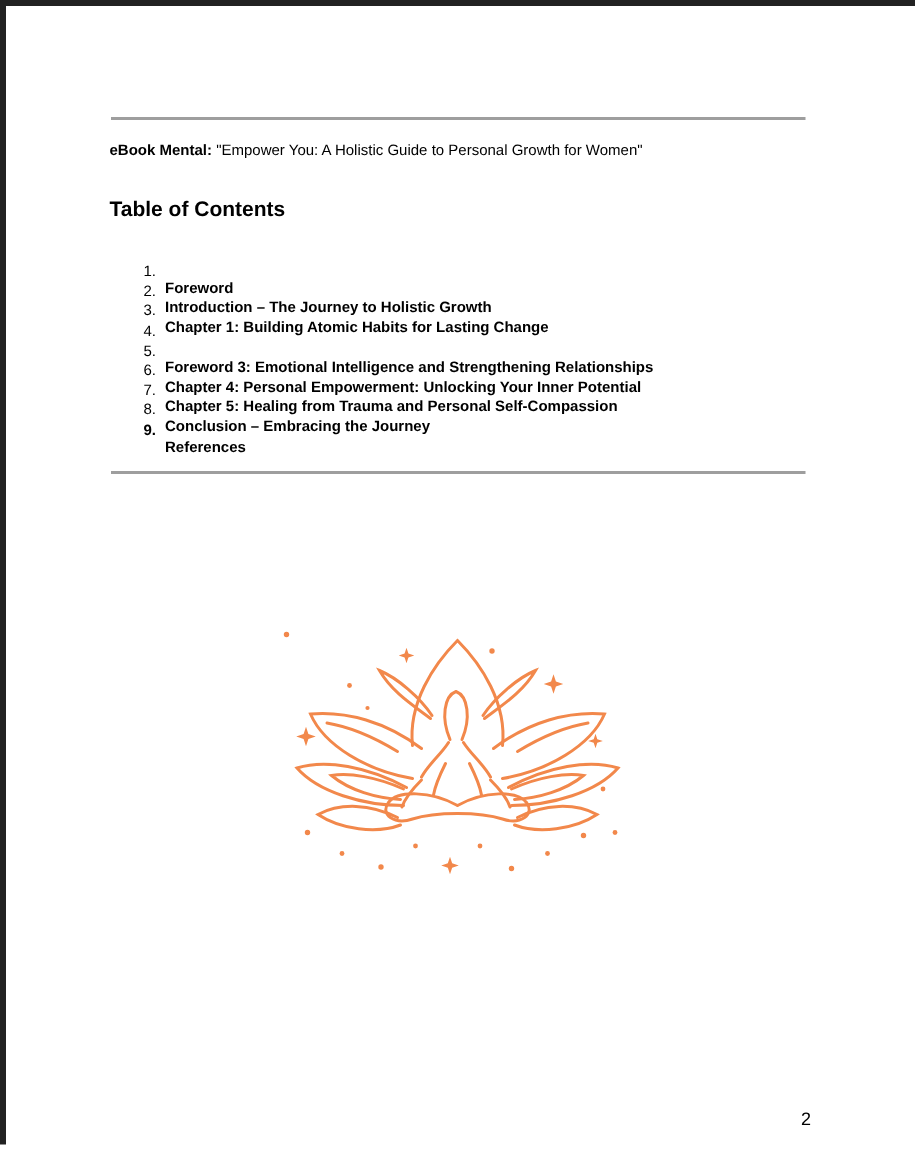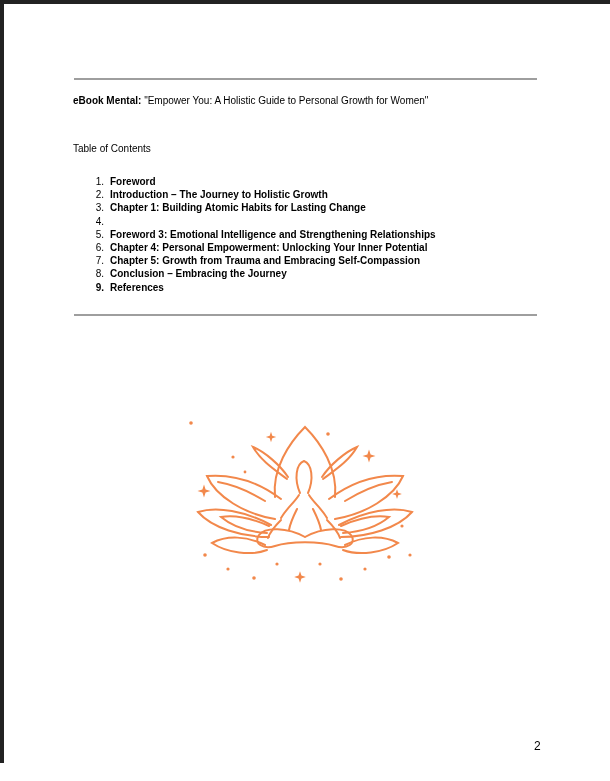--- a/index.html
+++ b/index.html
@@ -49,25 +49,25 @@
     font-size: 10px;
     line-height: 12px;
     color: #000000;
     white-space: nowrap;
   }
   .title-line .bold { font-weight: 700; }
 
   .toc-heading {
     position: absolute;
     left: 73px;
-    top: 143px;
-    margin: 0;
-    font-size: 10px;
+    top: 133px;
+    margin: 0;
+    font-size: 14px;
     line-height: 12px;
-    font-weight: 400;
+    font-weight: 700;
     color: #000000;
   }
 
   .toc-list {
     position: absolute;
     left: 73px;
     top: 175px;
     margin: 0;
     padding: 0;
     list-style: none;
@@ -84,20 +84,21 @@
     display: inline-block;
     width: 31px;
     text-align: right;
     font-weight: 400;
     flex: 0 0 31px;
   }
   .toc-list .num-bold { font-weight: 700; }
   .toc-list .label {
     font-weight: 700;
     margin-left: 6px;
+    margin-top: 11px;
   }
 
   .art {
     position: absolute;
     left: 185px;
     top: 419px;
     width: 240px;
     height: 172px;
   }
   .art svg { display: block; }
@@ -147,21 +148,21 @@
     <li>
       <span class="num">5.</span>
       <span class="label">Foreword 3: Emotional Intelligence and Strengthening Relationships</span>
     </li>
     <li>
       <span class="num">6.</span>
       <span class="label">Chapter 4: Personal Empowerment: Unlocking Your Inner Potential</span>
     </li>
     <li>
       <span class="num">7.</span>
-      <span class="label">Chapter 5: Growth from Trauma and Embracing Self-Compassion</span>
+      <span class="label">Chapter 5: Healing from Trauma and Personal Self-Compassion</span>
     </li>
     <li>
       <span class="num">8.</span>
       <span class="label">Conclusion – Embracing the Journey</span>
     </li>
     <li>
       <span class="num num-bold">9.</span>
       <span class="label">References</span>
     </li>
   </ol>

